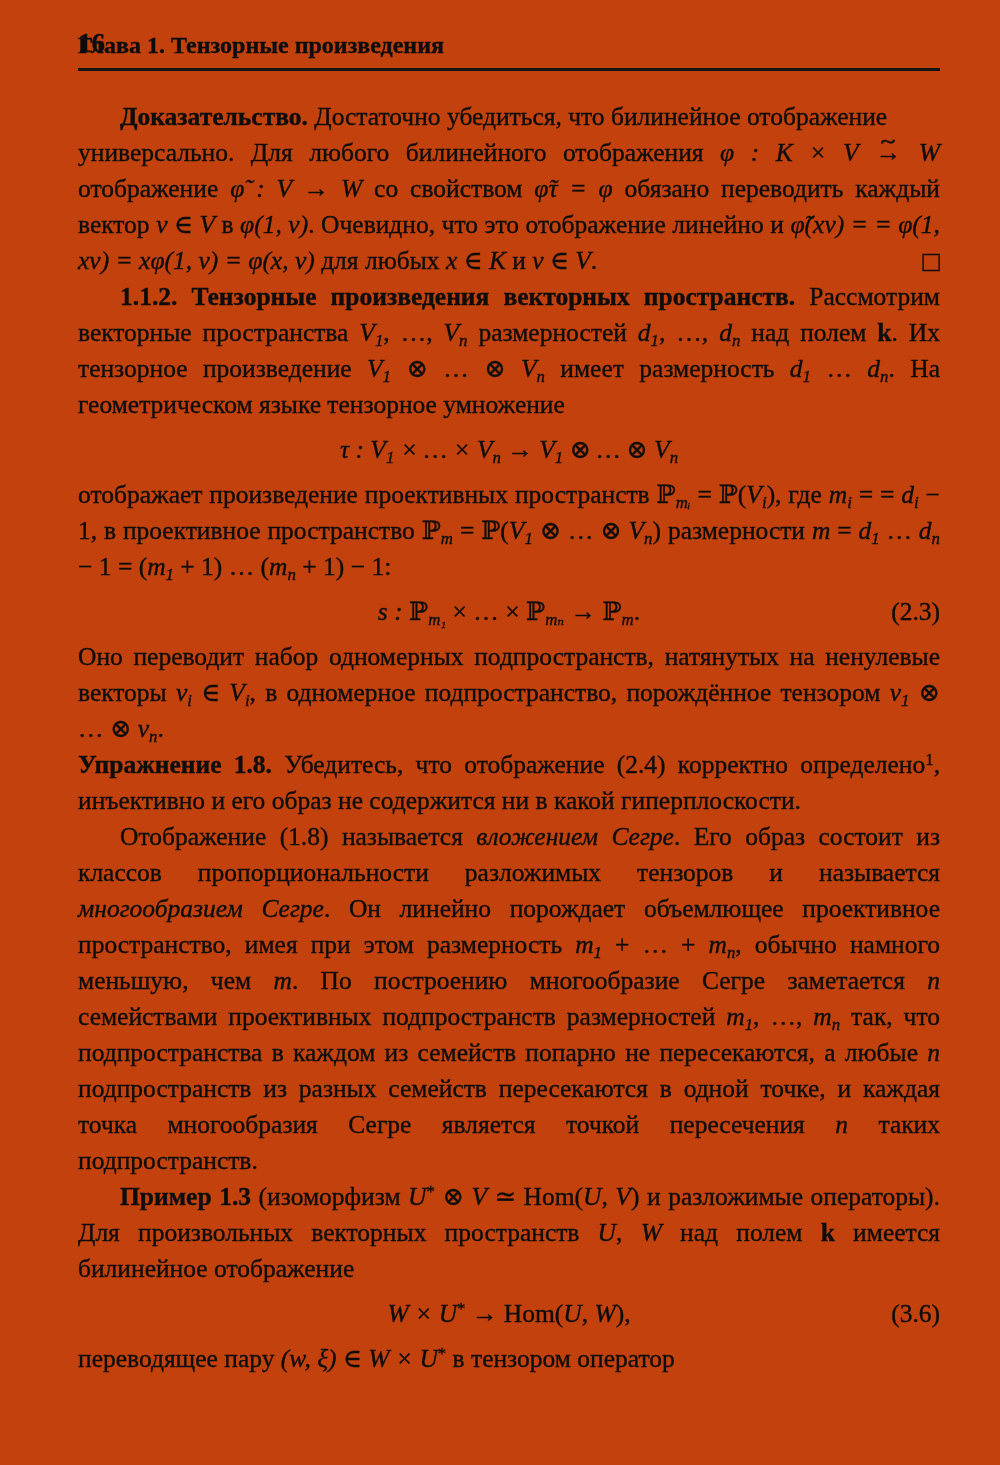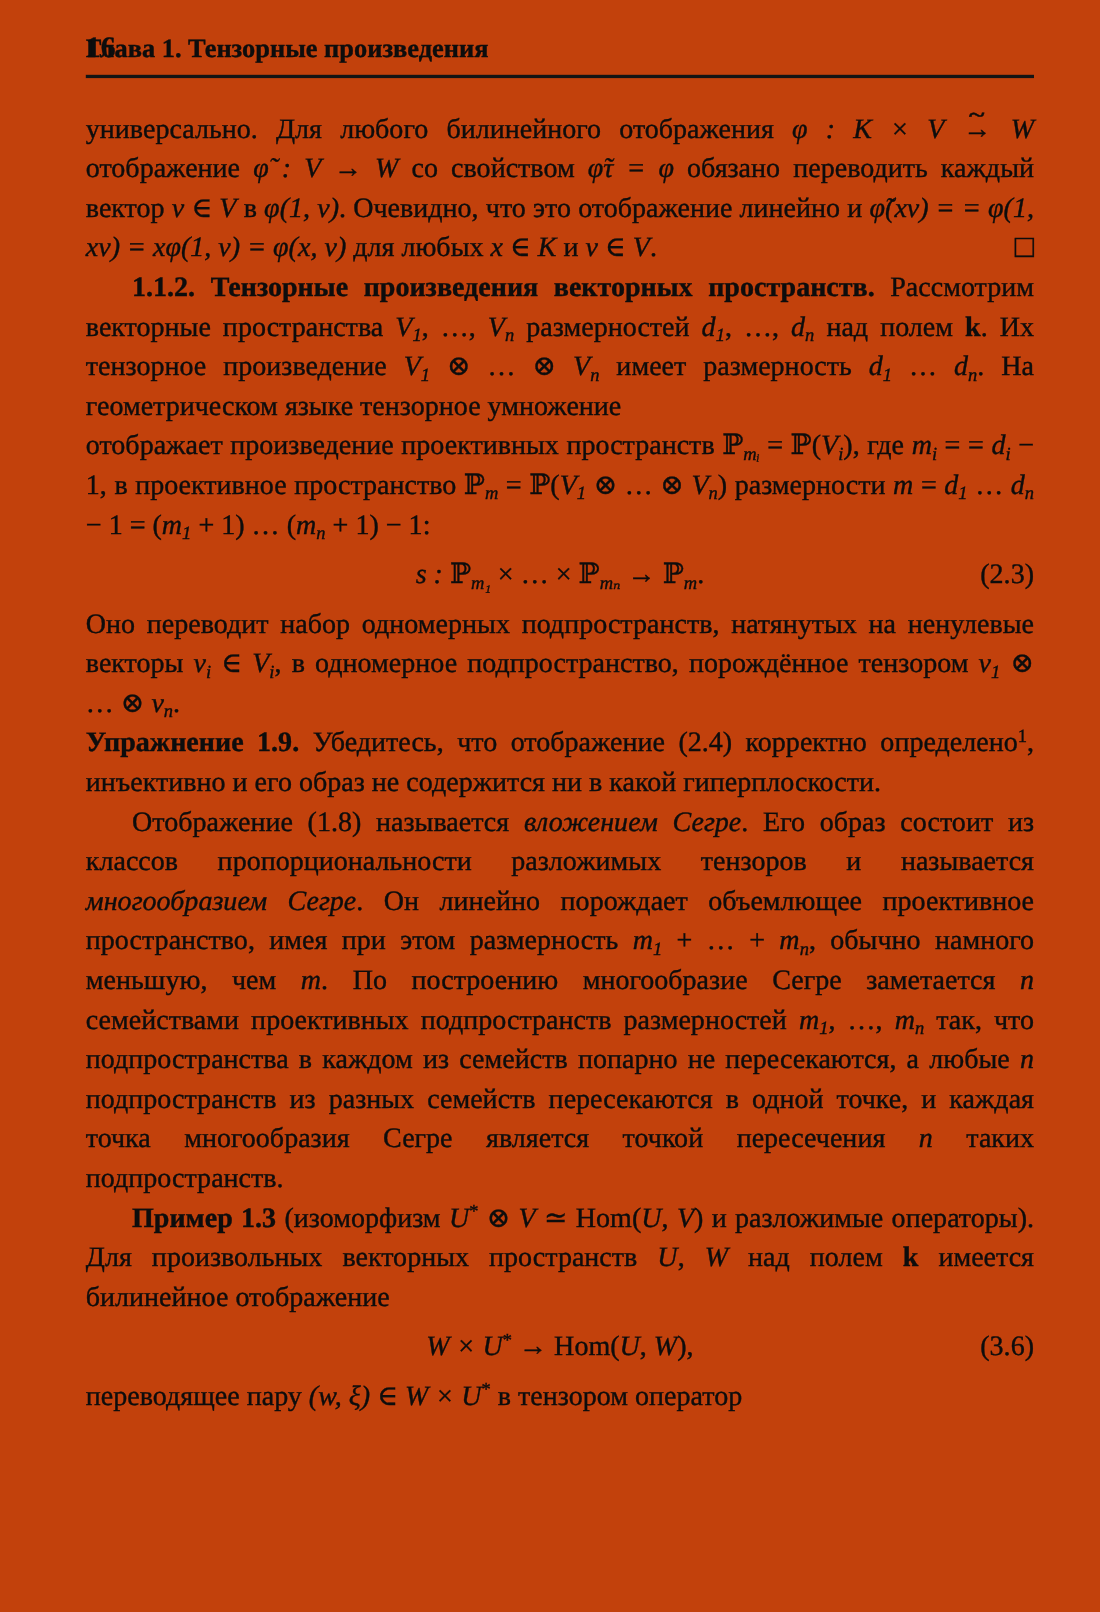--- a/index.html
+++ b/index.html
@@ -54,38 +54,40 @@
 </head>
 <body>
 
 <div class="page">
 
   <div class="pagehead">
     <span class="pageno">16</span>
     <span class="chapter">Глава 1. Тензорные произведения</span>
   </div>
 
+  <p class="body indent"><span class="run r-b">Доказательство.</span><span class="run r-reg">  Достаточно убедиться, что билинейное отображение</span></p>
 
 
   <p class="body"><span class="run r-reg">универсально. Для любого билинейного отображения </span><span class="run r-i">φ : K × V </span><span class="run r-xarr">→</span><span class="run r-i"> W</span><span class="run r-reg"> отображение </span><span class="run r-i">φ̃ : V → W</span><span class="run r-reg"> со свойством </span><span class="run r-i">φ̃τ = φ</span><span class="run r-reg"> обязано переводить каждый вектор </span><span class="run r-i">v ∈ V</span><span class="run r-reg"> в </span><span class="run r-i">φ(1, v)</span><span class="run r-reg">. Очевидно, что это отображение линейно и </span><span class="run r-i">φ̃(xv) = = φ(1, xv) = xφ(1, v) = φ(x, v)</span><span class="run r-reg"> для любых </span><span class="run r-i">x ∈ K</span><span class="run r-reg"> и </span><span class="run r-i">v ∈ V</span><span class="run r-reg">.</span><span class="run r-qed">□</span></p>
 
 
   <p class="body indent gaptop"><span class="run r-b">1.1.2. Тензорные произведения векторных пространств.</span><span class="run r-reg"> Рассмотрим векторные пространства </span><span class="run r-i">V</span><sub class="run r-sub">1</sub><span class="run r-reg">, …, </span><span class="run r-i">V</span><sub class="run r-sub">n</sub><span class="run r-reg"> размерностей </span><span class="run r-i">d</span><sub class="run r-sub">1</sub><span class="run r-reg">, …, </span><span class="run r-i">d</span><sub class="run r-sub">n</sub><span class="run r-reg"> над полем </span><span class="run r-b">k</span><span class="run r-reg">. Их тензорное произведение </span><span class="run r-i">V</span><sub class="run r-sub">1</sub><span class="run r-reg"> ⊗ … ⊗ </span><span class="run r-i">V</span><sub class="run r-sub">n</sub><span class="run r-reg"> имеет размерность </span><span class="run r-i">d</span><sub class="run r-sub">1</sub><span class="run r-reg"> … </span><span class="run r-i">d</span><sub class="run r-sub">n</sub><span class="run r-reg">. На геометрическом языке тензорное умножение</span></p>
 
+  <div class="display"><span class="run r-i">τ : V</span><sub class="run r-sub">1</sub><span class="run r-i"> × … × V</span><sub class="run r-sub">n</sub><span class="run r-i"> → V</span><sub class="run r-sub">1</sub><span class="run r-i"> ⊗ … ⊗ V</span><sub class="run r-sub">n</sub></div>
 
   <p class="body"><span class="run r-reg">отображает произведение проективных пространств ℙ</span><sub class="run r-sub">mᵢ</sub><span class="run r-reg"> = ℙ(</span><span class="run r-i">V</span><sub class="run r-sub">i</sub><span class="run r-reg">), где </span><span class="run r-i">m</span><sub class="run r-sub">i</sub><span class="run r-reg"> = = </span><span class="run r-i">d</span><sub class="run r-sub">i</sub><span class="run r-reg"> − 1, в проективное пространство ℙ</span><sub class="run r-sub">m</sub><span class="run r-reg"> = ℙ(</span><span class="run r-i">V</span><sub class="run r-sub">1</sub><span class="run r-reg"> ⊗ … ⊗ </span><span class="run r-i">V</span><sub class="run r-sub">n</sub><span class="run r-reg">) размерности </span><span class="run r-i">m</span><span class="run r-reg"> = </span><span class="run r-i">d</span><sub class="run r-sub">1</sub><span class="run r-reg"> … </span><span class="run r-i">d</span><sub class="run r-sub">n</sub><span class="run r-reg"> − 1 = (</span><span class="run r-i">m</span><sub class="run r-sub">1</sub><span class="run r-reg"> + 1) … (</span><span class="run r-i">m</span><sub class="run r-sub">n</sub><span class="run r-reg"> + 1) − 1:</span></p>
 
   <div class="display">
     <span><span class="run r-i">s : </span><span class="run r-reg">ℙ</span><sub class="run r-sub">m₁</sub><span class="run r-reg"> × … × ℙ</span><sub class="run r-sub">mₙ</sub><span class="run r-reg"> → ℙ</span><sub class="run r-sub">m</sub><span class="run r-reg">.</span></span>
     <span class="eqnum">(2.3)</span>
   </div>
 
   <p class="body"><span class="run r-reg">Оно переводит набор одномерных подпространств, натянутых на ненулевые векторы </span><span class="run r-i">v</span><sub class="run r-sub">i</sub><span class="run r-reg"> ∈ </span><span class="run r-i">V</span><sub class="run r-sub">i</sub><span class="run r-reg">, в одномерное подпространство, порождённое тензором </span><span class="run r-i">v</span><sub class="run r-sub">1</sub><span class="run r-reg"> ⊗ … ⊗ </span><span class="run r-i">v</span><sub class="run r-sub">n</sub><span class="run r-reg">.</span></p>
 
-  <p class="body exercise"><span class="run r-b">Упражнение 1.9.</span><span class="run r-reg">  Убедитесь, что отображение (2.4) корректно определено</span><sup class="run r-sup">1</sup><span class="run r-reg">, инъективно и его образ не содержится ни в какой гиперплоскости.</span></p>
+  <p class="body exercise"><span class="run r-b">Упражнение 1.8.</span><span class="run r-reg">  Убедитесь, что отображение (2.4) корректно определено</span><sup class="run r-sup">1</sup><span class="run r-reg">, инъективно и его образ не содержится ни в какой гиперплоскости.</span></p>
 
   <p class="body indent"><span class="run r-reg">Отображение (1.8) называется </span><span class="run r-i">вложением Сегре</span><span class="run r-reg">. Его образ состоит из классов пропорциональности разложимых тензоров и называется </span><span class="run r-i">многообразием Сегре</span><span class="run r-reg">. Он линейно порождает объемлющее проективное пространство, имея при этом размерность </span><span class="run r-i">m</span><sub class="run r-sub">1</sub><span class="run r-reg"> + … + </span><span class="run r-i">m</span><sub class="run r-sub">n</sub><span class="run r-reg">, обычно намного меньшую, чем </span><span class="run r-i">m</span><span class="run r-reg">. По построению многообразие Сегре заметается </span><span class="run r-i">n</span><span class="run r-reg"> семействами проективных подпространств размерностей </span><span class="run r-i">m</span><sub class="run r-sub">1</sub><span class="run r-reg">, …, </span><span class="run r-i">m</span><sub class="run r-sub">n</sub><span class="run r-reg"> так, что подпространства в каждом из семейств попарно не пересекаются, а любые </span><span class="run r-i">n</span><span class="run r-reg"> подпространств из разных семейств пересекаются в одной точке, и каждая точка многообразия Сегре является точкой пересечения </span><span class="run r-i">n</span><span class="run r-reg"> таких подпространств.</span></p>
 
   <p class="body indent"><span class="run r-b">Пример 1.3</span><span class="run r-reg"> (изоморфизм </span><span class="run r-i">U</span><sup class="run r-sup">*</sup><span class="run r-reg"> ⊗ </span><span class="run r-i">V</span><span class="run r-reg"> ≃ Hom(</span><span class="run r-i">U</span><span class="run r-reg">, </span><span class="run r-i">V</span><span class="run r-reg">) и разложимые операторы). Для произвольных векторных пространств </span><span class="run r-i">U</span><span class="run r-reg">, </span><span class="run r-i">W</span><span class="run r-reg"> над полем </span><span class="run r-b">k</span><span class="run r-reg"> имеется билинейное отображение</span></p>
 
   <div class="display">
     <span><span class="run r-i">W × U</span><sup class="run r-sup">*</sup><span class="run r-reg"> → Hom(</span><span class="run r-i">U</span><span class="run r-reg">, </span><span class="run r-i">W</span><span class="run r-reg">),</span></span>
     <span class="eqnum">(3.6)</span>
   </div>
 

